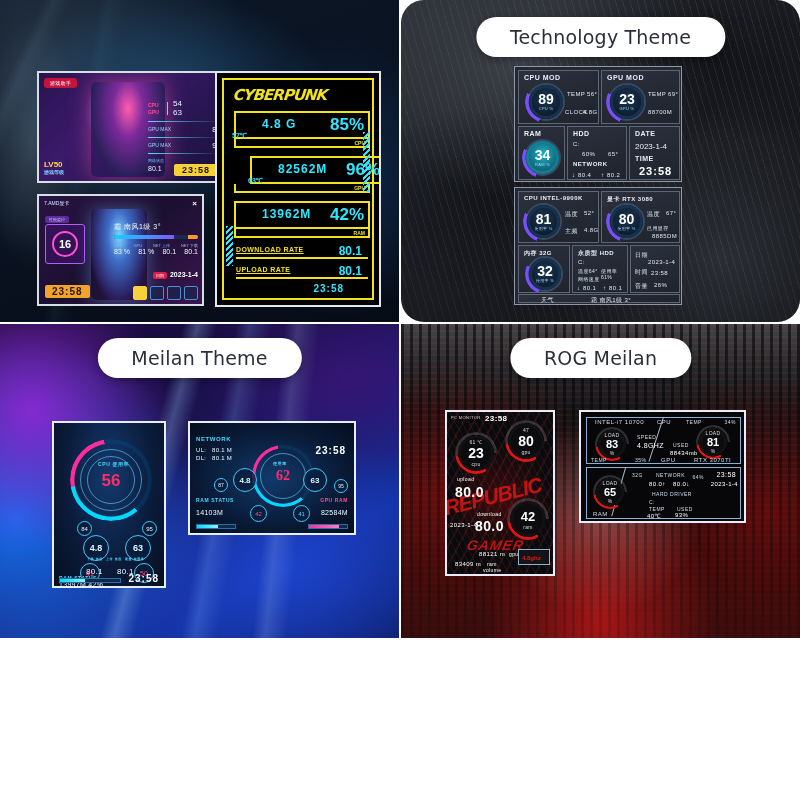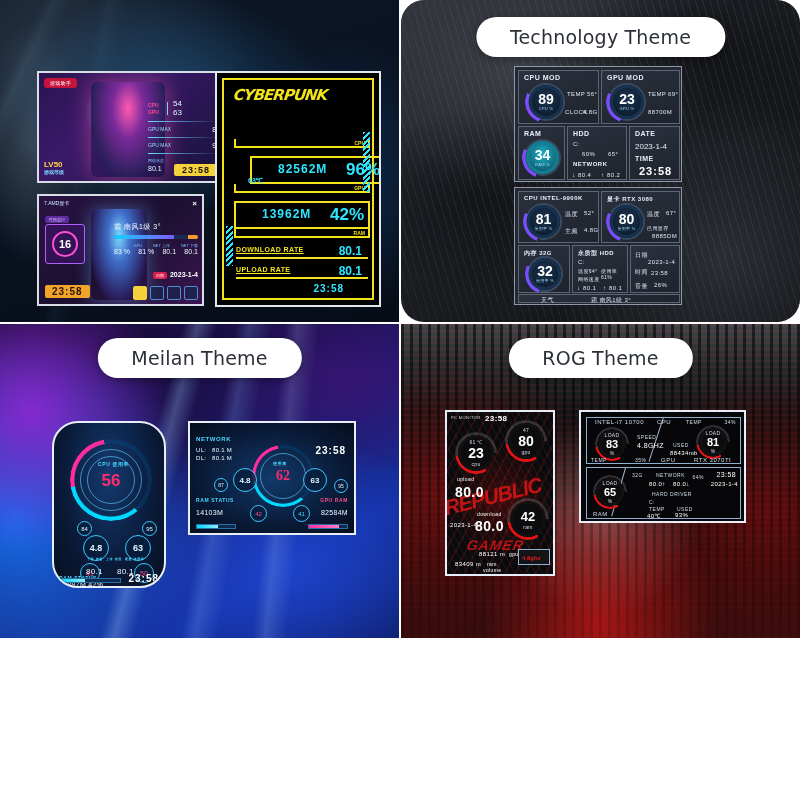--- a/index.html
+++ b/index.html
@@ -200,21 +200,21 @@
   .g-ring { position:absolute; inset:-4px; border-radius:50%;
     background: conic-gradient(from 200deg, #7b4dff 0deg 95deg, transparent 95deg 360deg);
     -webkit-mask: radial-gradient(circle, transparent 58%, #000 60%);
             mask: radial-gradient(circle, transparent 58%, #000 60%); }
   .tc-kv { position:absolute; color:#dbe5f2; font-size:6px; letter-spacing:.4px; }
   .tc-big { color:#fff; font-size:11px; font-weight:700; letter-spacing:1px; }
   .tc-mid { color:#e7eef8; font-size:8px; }
 
   
   .ml-v { left:52px; top:97px; width:114px; height:167px;
-    background: radial-gradient(ellipse at 50% 32%, #143a6e 0%, #0a1a38 60%, #06101f 100%); border-color:#e8eef7;border-radius:26px; }
+    background: radial-gradient(ellipse at 50% 32%, #143a6e 0%, #0a1a38 60%, #06101f 100%); border-color:#e8eef7; }
   .ml-h { left:188px; top:97px; width:168px; height:114px;
     background: radial-gradient(ellipse at 50% 50%, #123a6b 0%, #091a36 62%, #050d1c 100%); border-color:#e8eef7; }
   .ring { position:absolute; border-radius:50%; }
   .ring-main { background: conic-gradient(from 140deg, #00d8ff 0deg 120deg, #ff2d9b 120deg 210deg, rgba(0,90,160,.25) 210deg 360deg);
     -webkit-mask: radial-gradient(circle, transparent 62%, #000 64%); mask: radial-gradient(circle, transparent 62%, #000 64%); }
   .ring-inner { border:1px solid rgba(90,200,255,.65); }
   .ml-center { position:absolute; color:#ff2d6a; font-weight:700; text-align:center; }
   .ml-dot { position:absolute; border-radius:50%; border:1px solid #3ec8ff; background:rgba(8,30,60,.8);
     display:flex; align-items:center; justify-content:center; color:#dff3ff;margin-left:16px; }
   .ml-label { position:absolute; color:#49d7ff; font-size:5px; letter-spacing:.6px; font-weight:700; }
@@ -339,20 +339,25 @@
           <i></i>
           <i></i>
         </div>
         <div class="cp-clock2">23:58</div>
       </div>
 
       <div class="screen cp-sc3">
         <div class="cy">
           <div class="cy-logo">CYBERPUNK</div>
 
+          <div class="cy-bar cy-b1">
+            <div class="cy-val">4.8 G</div>
+            <div class="cy-pct">85%</div>
+            <div class="cy-temp">57℃</div>
+          </div>
           <div class="cy-under cy-u1">
             <div class="cy-tag">CPU</div>
           </div>
 
           <div class="cy-bar cy-b2">
             <div class="cy-val">82562M</div>
             <div class="cy-pct">96%</div>
             <div class="cy-temp">63℃</div>
           </div>
           <div class="cy-under cy-u2">
@@ -558,21 +563,21 @@
         <div class="ml-val" style="right:6px;top:86px;font-size:7px;">82584M</div>
         <div class="ml-dot" style="right:44px;top:82px;width:17px;height:17px;font-size:6px;color:#49d7ff;">41</div>
         <div class="ml-pbar pink" style="right:6px;bottom:4px;width:40px;">
             <i style="width:78%"></i>
           </div>
       </div>
     </div>
 
     <div class="quad q-br">
       <div class="quad-bg bg-rog"></div>
-      <div class="pill">ROG Theme</div>
+      <div class="pill">ROG Meilan</div>
 
       <div class="screen rg-v">
         <div class="rg-bgtex"></div>
         <div class="rg-text" style="left:4px;top:3px;font-size:4px;opacity:.8;">PC MONITOR</div>
         <div class="rg-text" style="left:38px;top:2px;font-size:8px;font-weight:700;">23:58</div>
 
         <div class="rg-gauge" style="left:8px;top:20px;width:42px;height:42px;">
           <div class="arc"></div>
           <div class="gcore">
             <div class="rg-sub">61 ℃</div>

